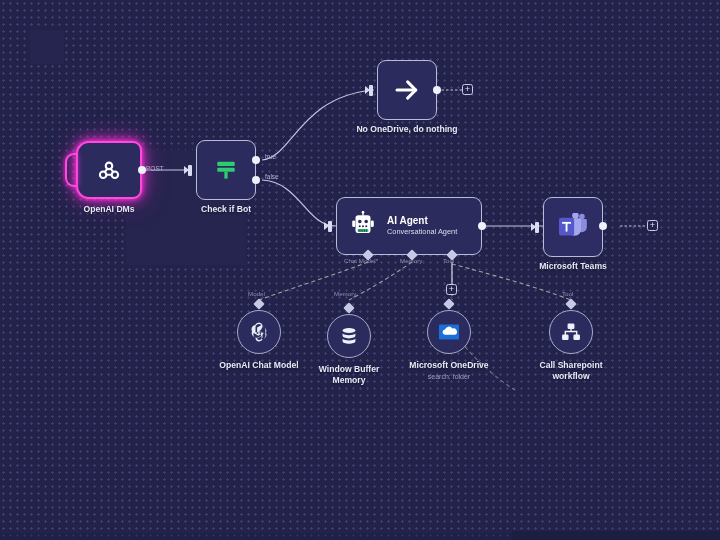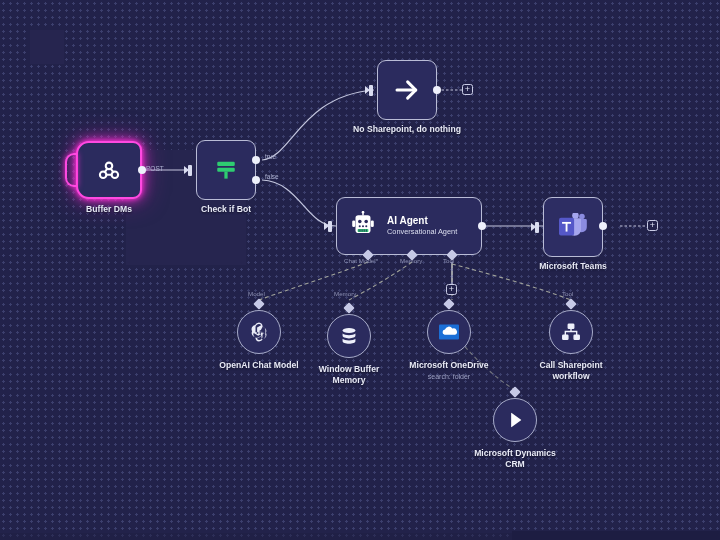--- a/index.html
+++ b/index.html
@@ -113,21 +113,21 @@
           <circle cx="12" cy="8.2" r="3"></circle>
           <circle cx="6.6" cy="16.4" r="3"></circle>
           <circle cx="17.4" cy="16.4" r="3"></circle>
           <path d="M10.5 10.8 L8 14"></path>
           <path d="M13.5 10.8 L16 14"></path>
           <path d="M9.6 16.4 L14.4 16.4"></path>
         </svg>
       </span>
     </div>
     <div class="port" style="left:62px;top:25px;"></div>
-    <div class="caption" style="top:63px;">Buffer DMs</div>
+    <div class="caption" style="top:63px;">OpenAI DMs</div>
   </div>
   <div class="elabel" style="left:146px;top:165px;">POST</div>
 
   <div class="node" style="left:196px;top:140px;">
     <div class="port-in" style="left:-8px;top:25px;"></div>
     <div class="box">
       <span>
         <svg width="28" height="28" viewBox="0 0 24 24">
           <rect x="4.5" y="5" width="15" height="3.6" rx="1" fill="#2ecc71"></rect>
           <rect x="4.5" y="10" width="15" height="3.6" rx="1" fill="#2ecc71"></rect>
@@ -146,21 +146,21 @@
     <div class="port-in" style="left:-8px;top:25px;"></div>
     <div class="box">
       <span>
         <svg width="30" height="30" viewBox="0 0 24 24" fill="none" stroke="#ffffff" stroke-width="2.4" stroke-linecap="round" stroke-linejoin="round">
           <path d="M4 12h15"></path>
             <path d="M12.5 5.5L19 12l-6.5 6.5"></path>
         </svg>
       </span>
     </div>
     <div class="port" style="left:56px;top:26px;"></div>
-    <div class="caption" style="top:64px;">No Sharepoint, do nothing</div>
+    <div class="caption" style="top:64px;">No OneDrive, do nothing</div>
   </div>
   <div class="plus" style="left:462px;top:84px;">+</div>
 
   <div class="node" style="left:336px;top:197px;">
     <div class="port-in" style="left:-8px;top:24px;"></div>
     <div class="agent-box">
       <span class="robot-wrap">
         <svg width="30" height="30" viewBox="0 0 32 32">
           <rect x="8" y="4.5" width="16" height="19" rx="3" fill="#ffffff"></rect>
           <rect x="4.5" y="10" width="3.2" height="7" rx="1.4" fill="#ffffff"></rect>
@@ -268,25 +268,14 @@
           <rect x="3" y="15.4" width="5.6" height="4.6" rx=".7" fill="#eef0fb"></rect>
           <rect x="15.4" y="15.4" width="5.6" height="4.6" rx=".7" fill="#eef0fb"></rect>
           <path d="M12 8.1v3.3M5.8 15.4v-4h12.4v4"></path>
         </svg>
       </span>
     </div>
     <div class="caption wrap" style="top:56px;">Call Sharepoint workflow</div>
   </div>
   <div class="elabel sub" style="left:562px;top:290px;">Tool</div>
 
-  <div class="node" style="left:493px;top:392px;">
-    <div class="diamond" style="left:18px;top:-4px;"></div>
-    <div class="circle" style="margin-top:6px;">
-      <span>
-        <svg width="22" height="22" viewBox="0 0 24 24">
-          <path d="M8.4 4.3l10.2 7.4a.4.4 0 0 1 0 .6L8.4 19.7a.4.4 0 0 1-.6-.3V4.6a.4.4 0 0 1 .6-.3z" fill="#ffffff"></path>
-        </svg>
-      </span>
-    </div>
-    <div class="caption wrap" style="top:56px;">Microsoft Dynamics CRM</div>
-  </div>
 
 </div>
 
 </body></html>

